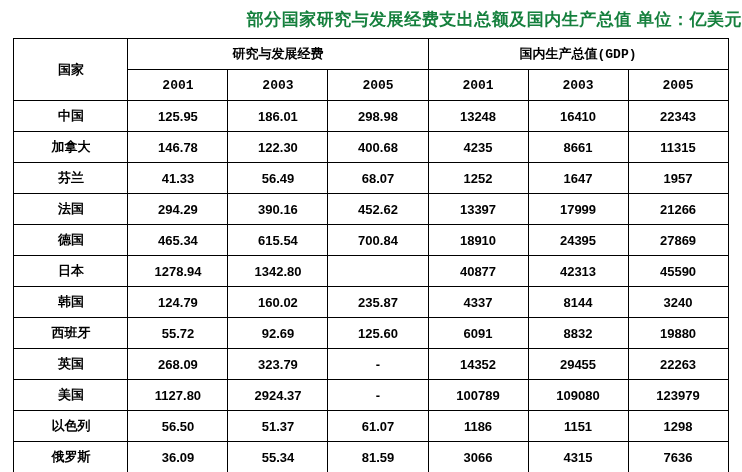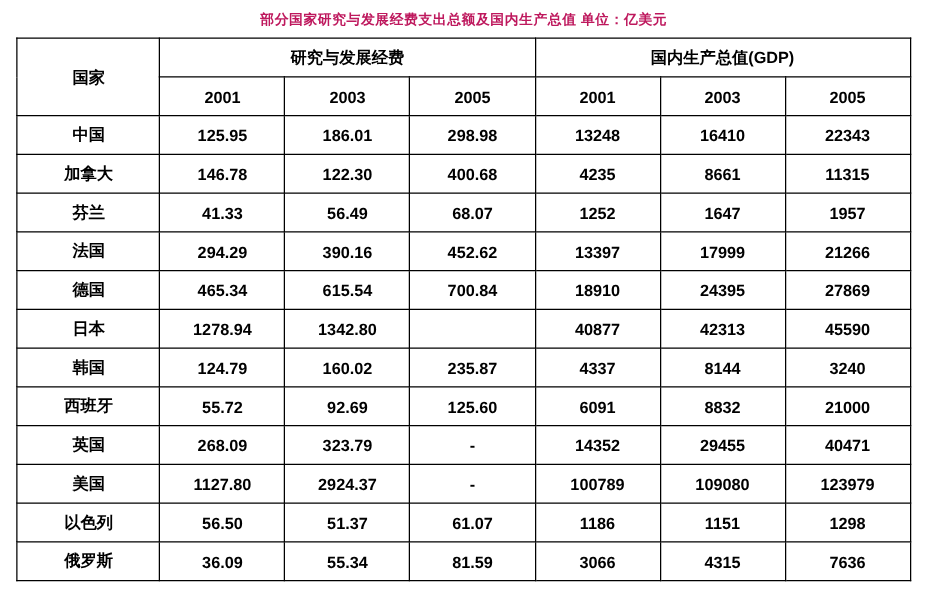--- a/index.html
+++ b/index.html
@@ -15,24 +15,24 @@
     overflow: hidden;
   }
   .page {
     width: 742px;
     height: 472px;
     box-sizing: border-box;
     position: relative;
     background: #ffffff;
   }
   .title {
-    text-align: center;
-    font-size: 11px;
-    font-weight: bold;
-    color: #be185d;
+    text-align: right;
+    font-size: 17px;
+    font-weight: bold;
+    color: #15803d;
     padding-top: 8px;
     padding-bottom: 7px;
     letter-spacing: 0.5px;
   }
   table.data-table {
     border-collapse: collapse;
     width: 714px;
     margin: 0 auto;
     table-layout: fixed;
   }
@@ -42,20 +42,21 @@
     text-align: center;
     vertical-align: middle;
     font-size: 13px;
     font-weight: bold;
     color: #000000;
     height: 30px;
     padding: 0;
   }
   table.data-table thead th {
     background: #ffffff;
+    font-family: Liberation Mono, monospace;
   }
   .col-country { width: 114px; }
   .col-num { width: 100px; }
   .year-row th {
     font-size: 12px;
   }
   .group-head {
     font-size: 13px;
     font-weight: bold;
   }
@@ -160,30 +161,30 @@
         <td>8144</td>
         <td>3240</td>
       </tr>
       <tr>
         <td class="country-cell">西班牙</td>
         <td>55.72</td>
         <td>92.69</td>
         <td>125.60</td>
         <td>6091</td>
         <td>8832</td>
-        <td>21000</td>
+        <td>19880</td>
       </tr>
       <tr>
         <td class="country-cell">英国</td>
         <td>268.09</td>
         <td>323.79</td>
         <td>-</td>
         <td>14352</td>
         <td>29455</td>
-        <td>40471</td>
+        <td>22263</td>
       </tr>
       <tr>
         <td class="country-cell">美国</td>
         <td>1127.80</td>
         <td>2924.37</td>
         <td>-</td>
         <td>100789</td>
         <td>109080</td>
         <td>123979</td>
       </tr>

